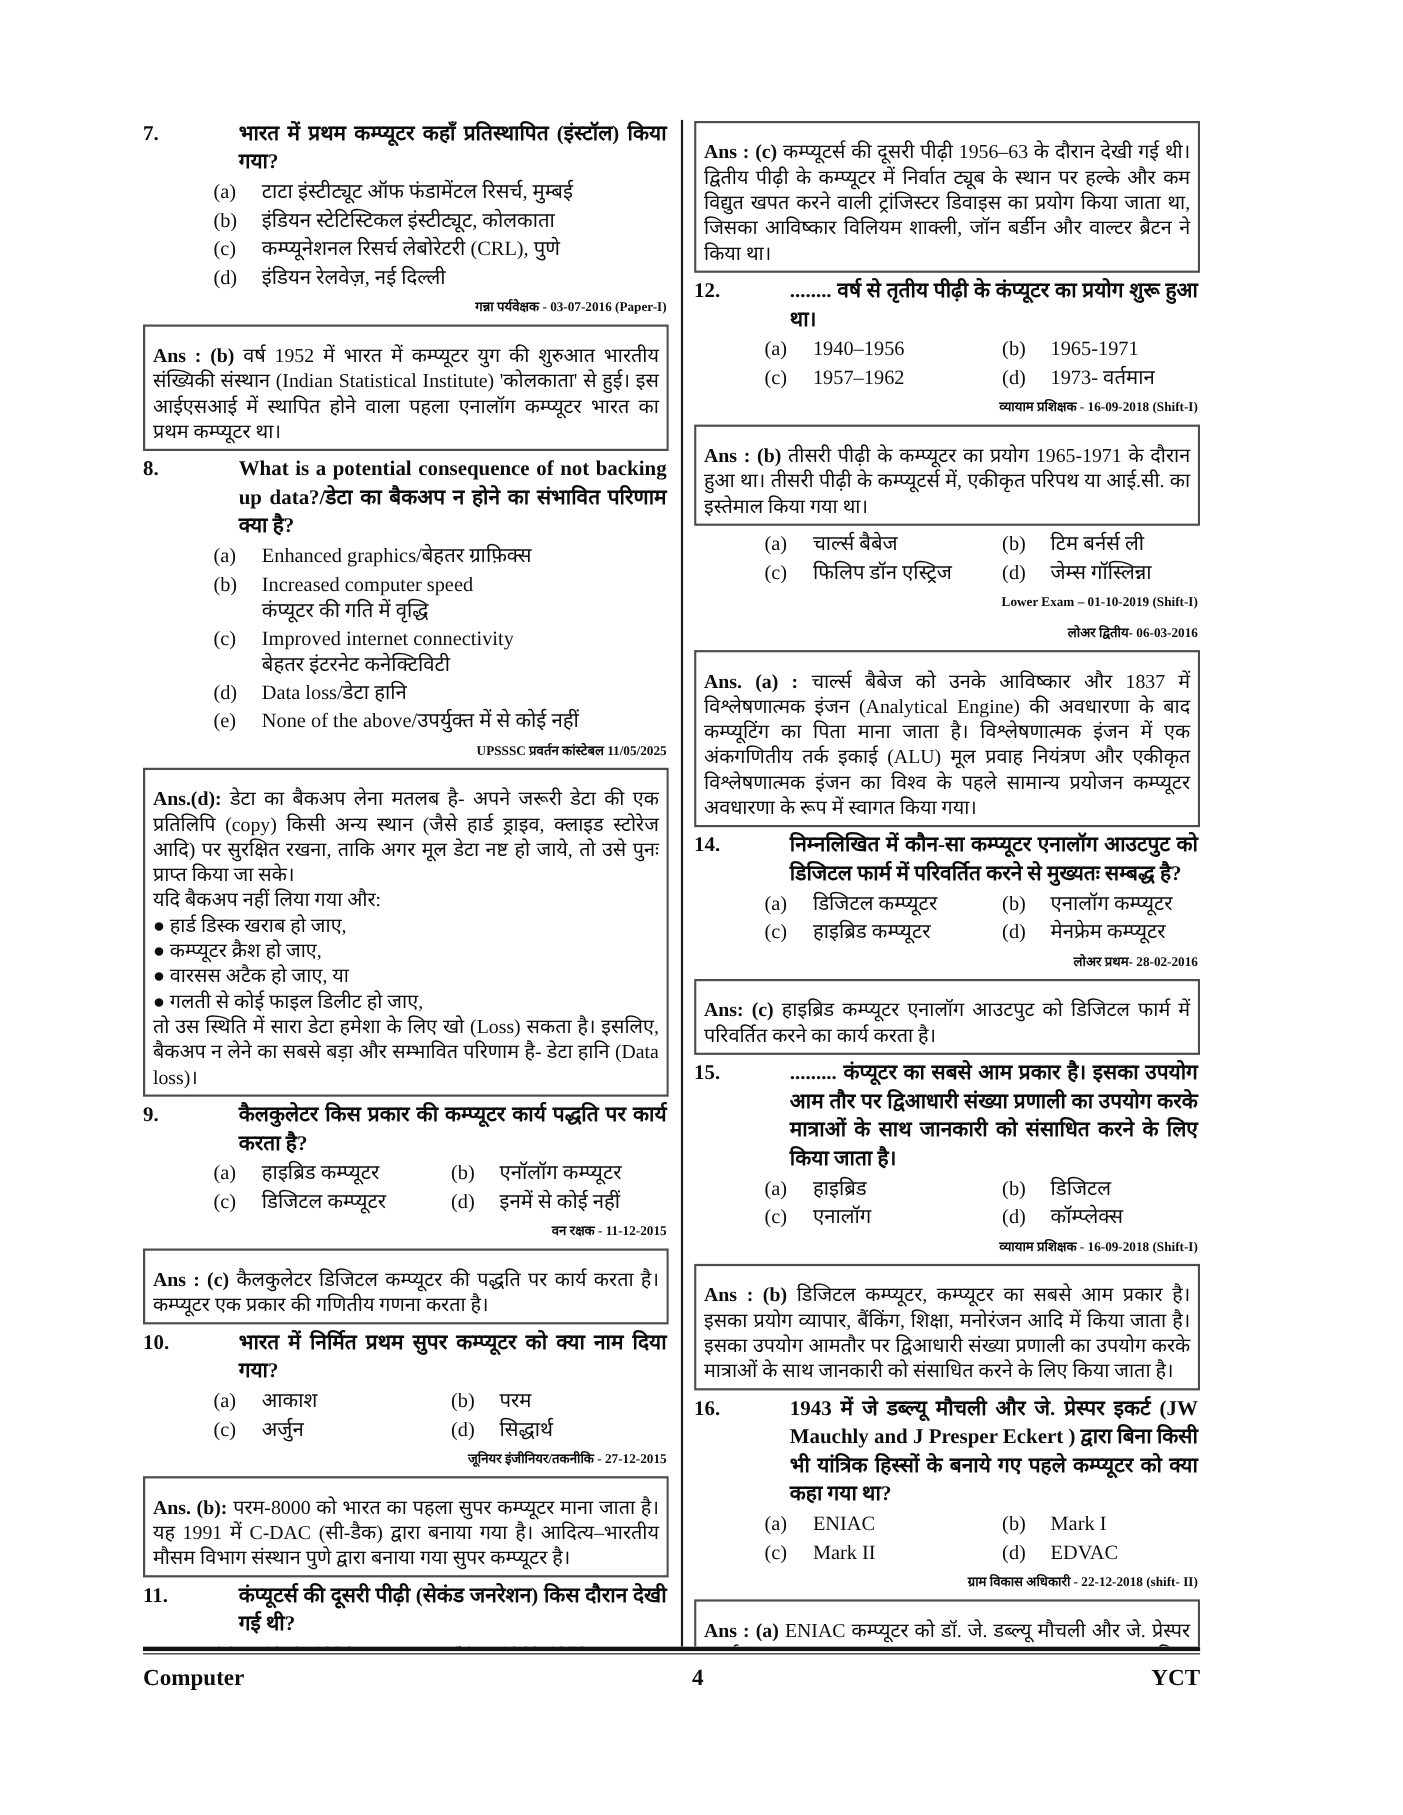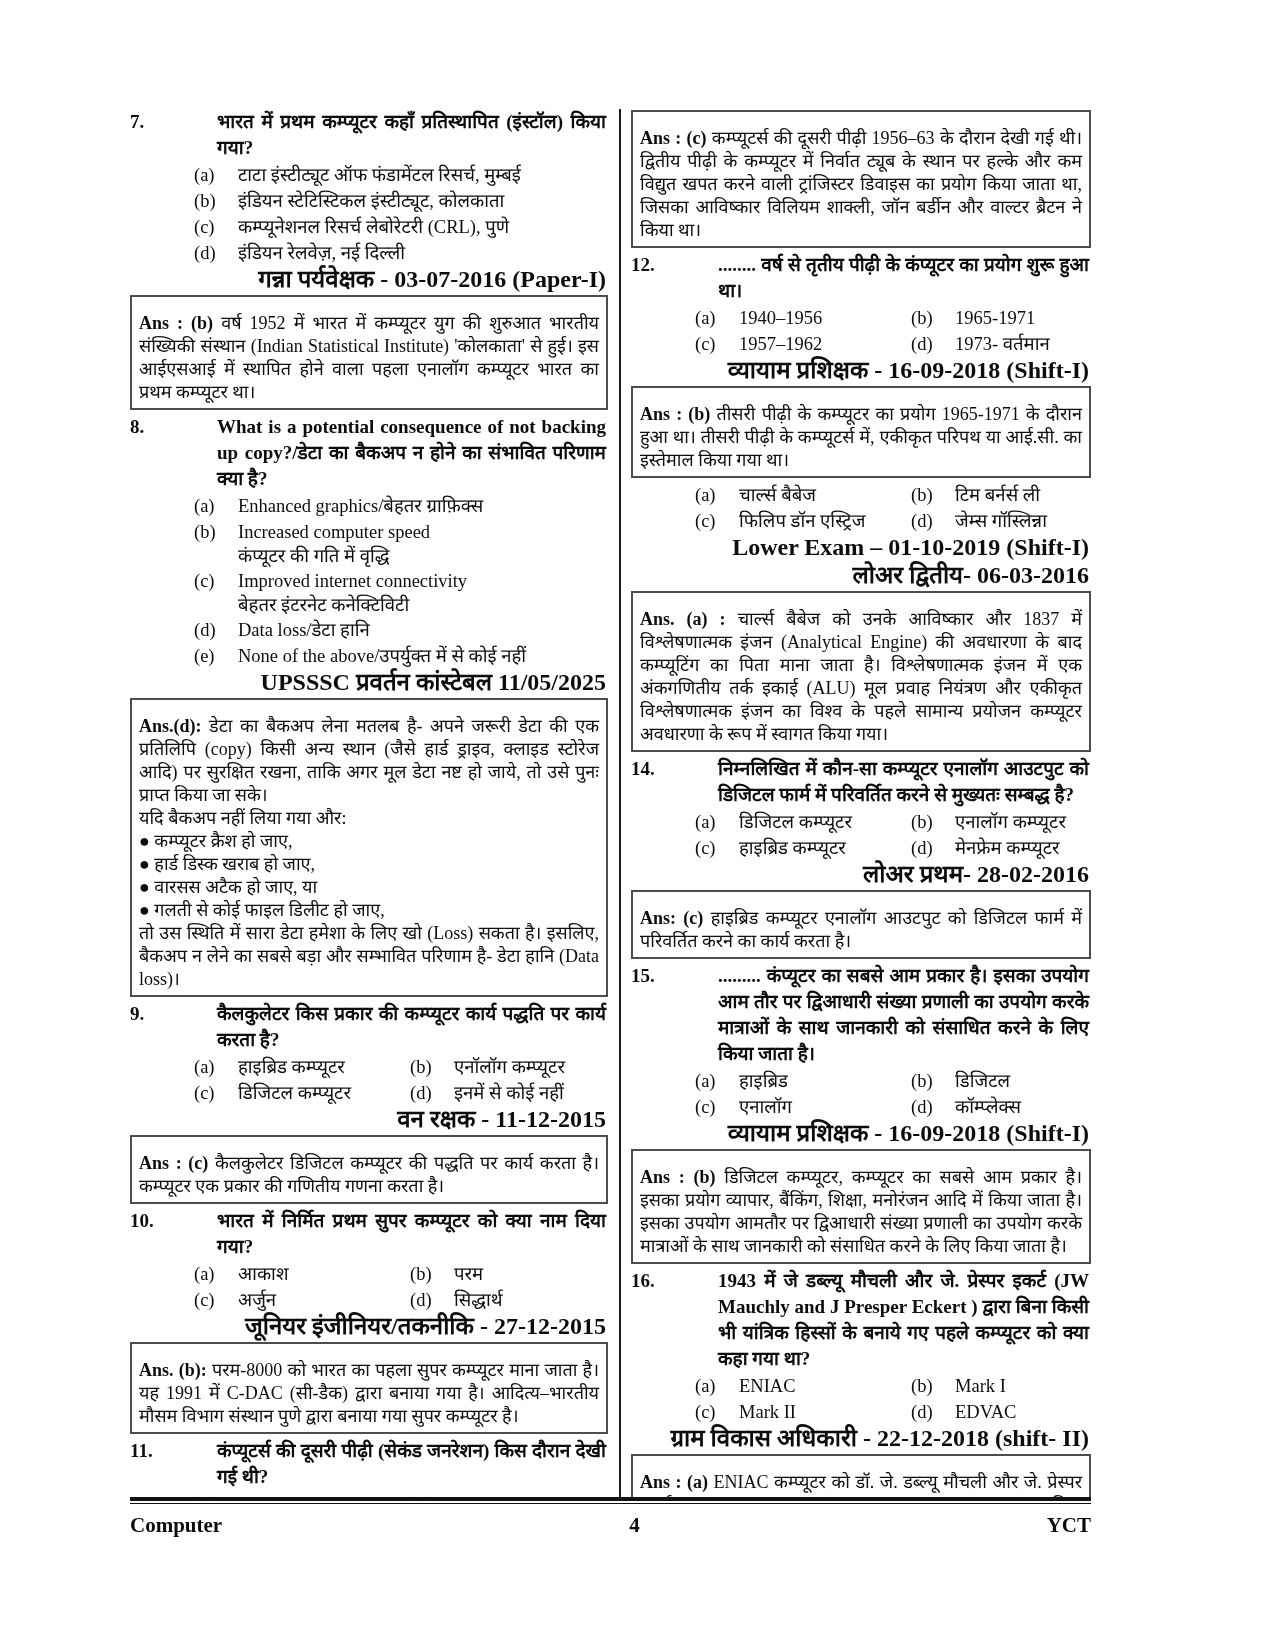--- a/index.html
+++ b/index.html
@@ -15,21 +15,21 @@
   .qn{flex:0 0 50px;}
   .qt{flex:1;text-align:justify;padding-right:2px;margin-left:37px;}
 
   .opts{padding-left:64px;font-size:18.5px;margin:1px 0;}
   .opt{display:flex;line-height:26px;}
   .ol{flex:0 0 44px;}
   .otw{flex:1;}
   .osub{line-height:23px;}
   .opts.cols2{display:grid;grid-template-columns:212px 1fr;column-gap:4px;}
 
-  .src{font-weight:bold;text-align:right;font-size:24px;line-height:25px;margin:0 2px 3px 0;}
+  .src{font-weight:bold;text-align:right;font-size:12px;line-height:25px;margin:0 2px 3px 0;}
 
   .ans{border:2px solid #4d4d4d;padding:15px 7px 4px;margin:3px 0 4px;font-size:18px;line-height:23px;text-align:justify;}
   .al{font-weight:bold;}
 
   .footer{position:absolute;left:130px;top:1497px;width:961px;}
   .frule{height:2px;border-top:4px solid #121212;border-bottom:1.5px solid #121212;}
   .frow{display:flex;justify-content:space-between;align-items:flex-end;font-weight:bold;font-size:21px;margin-top:9px;}
 </style>
 </head>
 <body>
@@ -66,21 +66,21 @@
               <div class="ot">इंडियन रेलवेज़, नई दिल्ली</div>
             </div>
           </div>
         </div>
         <div class="src">गन्ना पर्यवेक्षक - 03-07-2016 (Paper-I)</div>
         <div class="ans">
           <div class="ansp"><span class="al">Ans : (b)</span> <span class="ab">वर्ष 1952 में भारत में कम्प्यूटर युग की शुरुआत भारतीय संख्यिकी संस्थान (Indian Statistical Institute) 'कोलकाता' से हुई। इस आईएसआई में स्थापित होने वाला पहला एनालॉग कम्प्यूटर भारत का प्रथम कम्प्यूटर था।</span></div>
         </div>
         <div class="q">
           <span class="qn">8.</span>
-          <div class="qt">What is a potential consequence of not backing up copy?/डेटा का बैकअप न होने का संभावित परिणाम क्या है?</div>
+          <div class="qt">What is a potential consequence of not backing up data?/डेटा का बैकअप न होने का संभावित परिणाम क्या है?</div>
         </div>
         <div class="opts">
           <div class="opt">
             <span class="ol">(a)</span>
             <div class="otw">
               <div class="ot">Enhanced graphics/बेहतर ग्राफ़िक्स</div>
             </div>
           </div>
           <div class="opt">
             <span class="ol">(b)</span>
@@ -106,22 +106,22 @@
             <span class="ol">(e)</span>
             <div class="otw">
               <div class="ot">None of the above/उपर्युक्त में से कोई नहीं</div>
             </div>
           </div>
         </div>
         <div class="src">UPSSSC प्रवर्तन कांस्टेबल 11/05/2025</div>
         <div class="ans">
           <div class="ansp"><span class="al">Ans.(d):</span> <span class="ab">डेटा का बैकअप लेना मतलब है- अपने जरूरी डेटा की एक प्रतिलिपि (copy) किसी अन्य स्थान (जैसे हार्ड ड्राइव, क्लाइड स्टोरेज आदि)  पर सुरक्षित रखना, ताकि अगर मूल डेटा नष्ट हो जाये, तो उसे पुनः प्राप्त किया जा सके।</span></div>
           <div class="ansline">यदि बैकअप नहीं लिया गया और:</div>
+          <div class="ansline">● हार्ड डिस्क खराब हो जाए,</div>
           <div class="ansline">● कम्प्यूटर क्रैश हो जाए,</div>
-          <div class="ansline">● हार्ड डिस्क खराब हो जाए,</div>
           <div class="ansline">● वारसस अटैक हो जाए, या</div>
           <div class="ansline">● गलती से कोई फाइल डिलीट हो जाए,</div>
           <div class="ansline">तो उस स्थिति में सारा डेटा हमेशा के लिए खो (Loss) सकता है। इसलिए, बैकअप न लेने का सबसे बड़ा और सम्भावित परिणाम है- डेटा हानि (Data loss)।</div>
         </div>
         <div class="q">
           <span class="qn">9.</span>
           <div class="qt">कैलकुलेटर किस प्रकार की कम्प्यूटर कार्य पद्धति पर कार्य करता है?</div>
         </div>
         <div class="opts cols2">
           <div class="opt">

